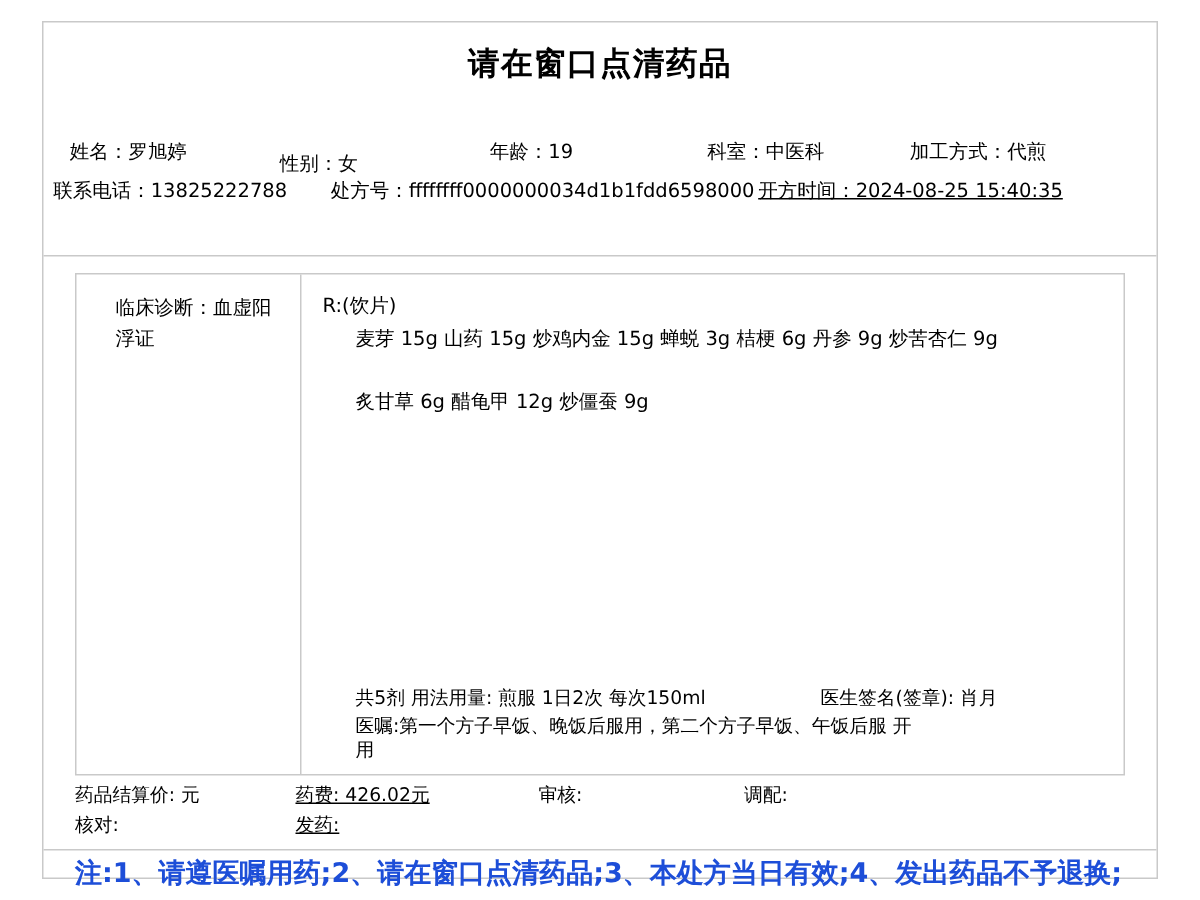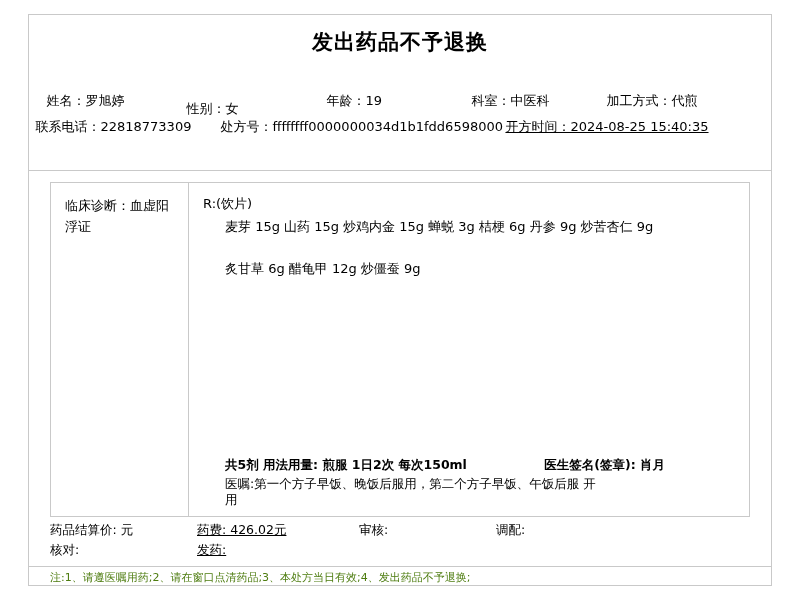--- a/index.html
+++ b/index.html
@@ -74,20 +74,21 @@
 
   .body-box {
     position: absolute;
     left: 50px;
     top: 182px;
     width: 700px;
     height: 335px;
     border: 1px solid #c9c9c9;
     box-sizing: border-box;
     display: flex;
+    padding-left: 12px;
   }
   .diag-col {
     width: 138px;
     border-right: 1px solid #c9c9c9;
     box-sizing: border-box;
     padding: 12px 8px 0 14px;
     font-size: 13px;
     line-height: 21px;
     color: #000;
   }
@@ -112,21 +113,20 @@
     right: 12px;
     bottom: 8px;
     font-size: 12.5px;
     line-height: 17px;
   }
   .usage-line1 {
     display: flex;
     justify-content: space-between;
     align-items: baseline;
     margin-bottom: 3px;
-    font-weight: bold;
   }
   .usage-line1 .left { white-space: nowrap; }
   .usage-line1 .right { white-space: nowrap; padding-right: 72px; }
   .doctor-order { line-height: 16px; }
 
   .footer {
     position: absolute;
     left: 50px;
     top: 520px;
     width: 700px;
@@ -143,43 +143,44 @@
   .f-row .g1 { width: 135px; }
   .f-row .g2 { width: 150px; text-decoration: underline; }
   .f-row .g3 { width: 125px; }
   .f-row .g4 { width: auto; }
 
   .hr-bottom { top: 566px; }
   .notes {
     position: absolute;
     left: 50px;
     top: 570px;
-    font-size: 11px;
-    color: #4d7c0f;
-    white-space: nowrap;
+    font-size: 18px;
+    color: #1d4ed8;
+    white-space: nowrap;
+    font-weight: bold;
   }
 </style>
 </head>
 <body>
 
 <div id="sheet">
   <div class="frame"></div>
 
-  <div class="title">发出药品不予退换</div>
+  <div class="title">请在窗口点清药品</div>
 
   <div class="meta">
     <div class="meta-row row1">
       <span class="cell c1">姓名：罗旭婷</span>
       <span class="cell c2">性别：女</span>
       <span class="cell c3">年龄：19</span>
       <span class="cell c4">科室：中医科</span>
       <span class="cell c5">加工方式：代煎</span>
     </div>
     <div class="meta-row row2">
-      <span class="cell d1">联系电话：22818773309</span>
+      <span class="cell d1">联系电话：13825222788</span>
       <span class="cell d2">处方号：ffffffff0000000034d1b1fdd6598000</span>
       <span class="cell d3">开方时间：2024-08-25 15:40:35</span>
     </div>
   </div>
 
   <div class="hr hr-top"></div>
 
   <div class="body-box">
     <div class="diag-col">临床诊断：血虚阳浮证</div>
     <div class="rx-col">

